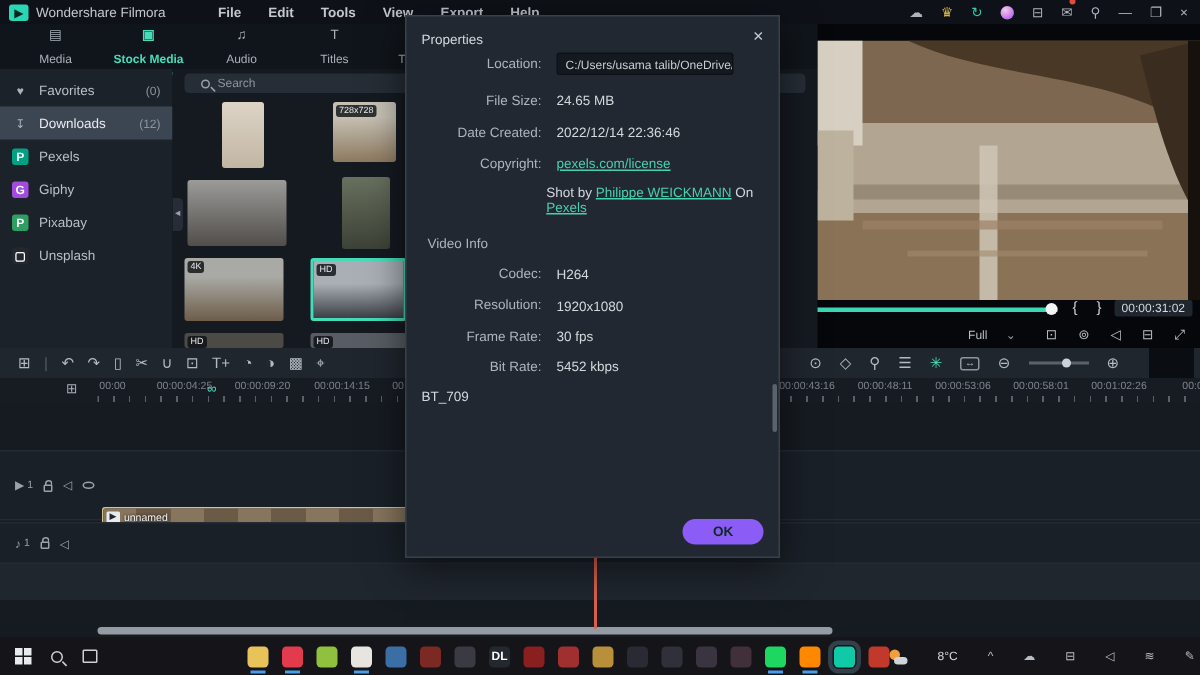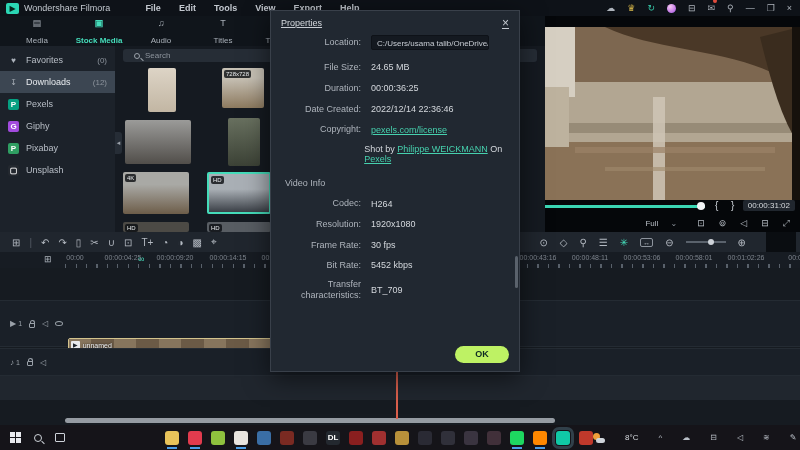--- a/index.html
+++ b/index.html
@@ -125,32 +125,32 @@
   #clip-label .pb { background:#e8eaee; color:#20262e; font-size:6px; line-height:9px;
     padding:0 2px; border-radius:1px; }
   #clip-label span.nm { font-size:7px; color:#f0f2f4; text-shadow:0 0 2px #000; }
   #hscroll { position:absolute; left:65px; top:150px; width:490px; height:5px;
     background:#959ba2; border-radius:3px; }
   #playhead { position:absolute; left:396px; top:372px; width:2px; height:47px; background:#d95f4c; z-index:30; }
 
   
   #dialog { left:270px; top:10px; width:250px; height:362px; background:#212831;
     border:1px solid #39404a; box-shadow:0 6px 24px rgba(0,0,0,.55); z-index:40; font-size:9px; }
-  #dlg-head { display:flex; align-items:center; height:24px; padding:4px 10px;text-decoration:underline; }
+  #dlg-head { display:flex; align-items:flex-end; height:24px; padding:4px 10px; }
   #dlg-title { color:#d4d8dd; }
   #dlg-close { margin-left:auto; color:#c3c8cf; font-size:12px; cursor:default; }
   .prow { display:flex; align-items:center; margin:0 0 9px 0; }
   .plabel { width:90px; text-align:right; color:#aeb4bc; line-height:1.2; }
   .pval { margin-left:10px; color:#d4d8dd; }
   .pinput { margin-left:10px; width:118px; height:15px; background:#141920; border:1px solid #0e1218;
     border-radius:2px; color:#c7ccd3; font-size:8px; padding:0 5px; line-height:15px;
     white-space:nowrap; overflow:hidden; }
   a.lnk, .lnk { color:#46d1ae; text-decoration:underline; cursor:pointer; }
   #dlg-section { margin:14px 0 10px 14px; color:#aeb4bc; }
-  #ok-btn { position:absolute; right:10px; bottom:8px; width:54px; height:17px; background:#bef264;
+  #ok-btn { position:absolute; right:10px; bottom:8px; width:54px; height:17px; background:#8b5cf6;
     border-radius:9px; color:#0d2a22; font-size:9px; font-weight:bold; text-align:center; line-height:17px; }
   #dlg-scroll { position:absolute; right:1px; top:245px; width:3px; height:32px; background:#5a626c; border-radius:2px; }
 
   
   #taskbar { left:0; top:425px; width:800px; height:25px; background:#151419;
     display:flex; align-items:center; z-index:50; }
   #tb-sys { display:flex; align-items:center; gap:13px; padding-left:10px; width:80px; }
   #start { width:11px; height:11px; display:grid; grid-template-columns:5px 5px; gap:1px; }
   #start i { background:#e8eaee; height:5px; display:block; }
   #tb-search { width:8px; height:8px; border:1px solid #cdd2d8; border-radius:50%; position:relative; }
@@ -410,24 +410,20 @@
     </div>
     <div class="prow">
       <span class="plabel">Location:</span>
       <span class="pinput">C:/Users/usama talib/OneDrive/Doc...</span>
     </div>
     <div class="prow" style="margin-top:12px">
       <span class="plabel">File Size:</span>
       <span class="pval">24.65 MB</span>
     </div>
     <div class="prow" style="margin-top:10px">
-      <span class="plabel">Duration:</span>
-      <span class="pval">00:00:36:25</span>
-    </div>
-    <div class="prow" style="margin-top:10px">
       <span class="plabel">Date Created:</span>
       <span class="pval">2022/12/14 22:36:46</span>
     </div>
     <div class="prow" style="margin-top:10px">
       <span class="plabel">Copyright:</span>
       <span class="pval lnk">pexels.com/license</span>
     </div>
     <div class="prow" style="margin-top:8px">
       <span class="plabel"></span>
       <span class="pval">
@@ -445,21 +441,20 @@
     </div>
     <div class="prow" style="margin-top:10px">
       <span class="plabel">Frame Rate:</span>
       <span class="pval">30 fps</span>
     </div>
     <div class="prow" style="">
       <span class="plabel">Bit Rate:</span>
       <span class="pval">5452 kbps</span>
     </div>
     <div class="prow" style="margin-top:6px">
-      <span class="plabel">Transfer characteristics:</span>
       <span class="pval">BT_709</span>
     </div>
     <div id="ok-btn">OK</div>
     <div id="dlg-scroll"></div>
   </div>
 
   <div id="taskbar" class="abs">
     <div id="tb-sys">
       <span id="start">
           <i></i>

